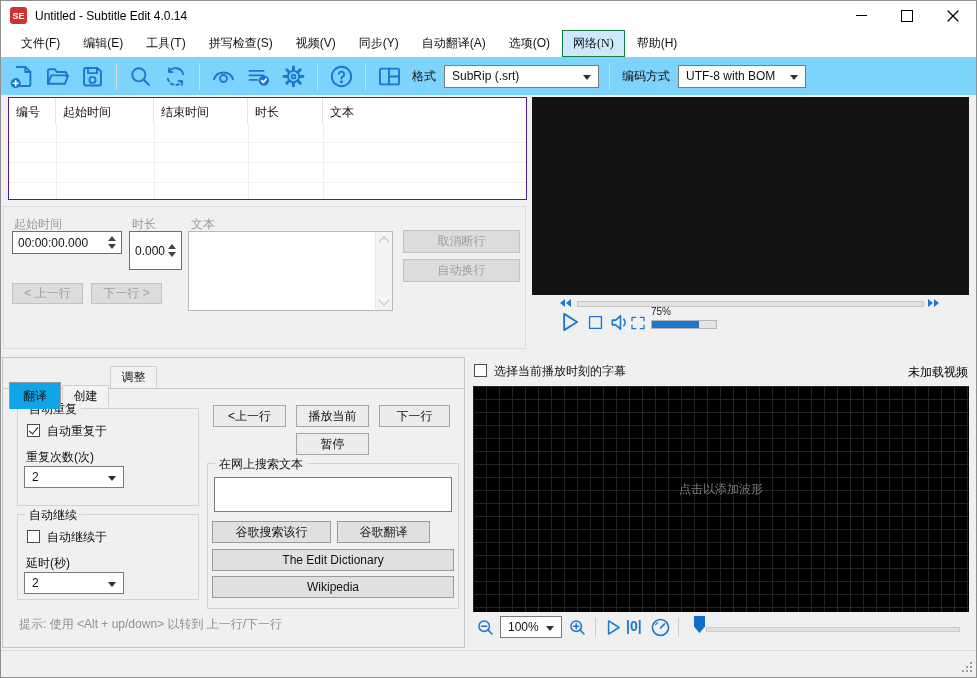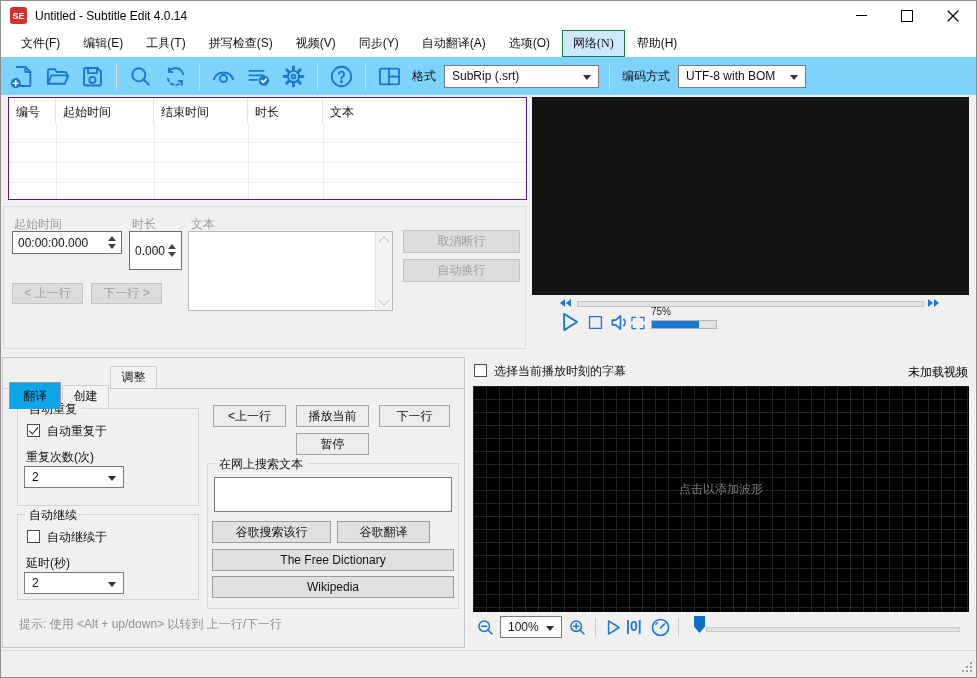--- a/index.html
+++ b/index.html
@@ -338,21 +338,21 @@
     <div class="btn" style="left:210px;top:47px;width:73px;height:22px">&lt;上一行</div>
     <div class="btn" style="left:293px;top:47px;width:73px;height:22px">播放当前</div>
     <div class="btn" style="left:376px;top:47px;width:71px;height:22px">下一行</div>
     <div class="btn" style="left:293px;top:75px;width:73px;height:22px">暂停</div>
 
     <div class="groupbox" style="left:204px;top:105px;width:252px;height:146px">
       <div class="gb-title">在网上搜索文本</div>
       <input class="search-input" style="left: 6px; top: 13px; width: 238px; height: 35px;" value="">
       <div class="btn gray" style="left:4px;top:57px;width:119px;height:22px">谷歌搜索该行</div>
       <div class="btn gray" style="left:129px;top:57px;width:93px;height:22px">谷歌翻译</div>
-      <div class="btn gray" style="left:4px;top:85px;width:242px;height:22px">The Free Dictionary</div>
+      <div class="btn gray" style="left:4px;top:85px;width:242px;height:22px">The Edit Dictionary</div>
       <div class="btn gray" style="left:4px;top:112px;width:242px;height:22px">Wikipedia</div>
     </div>
 
     <div class="hint">提示: 使用 &lt;Alt + up/down&gt; 以转到 上一行/下一行</div>
   </div>
 
   <div class="wf-check-row">
     <div class="checkbox" style="left:1px;top:2px"></div>
     <div class="cb-label" style="left:21px;top:1px">选择当前播放时刻的字幕</div>
   </div>

